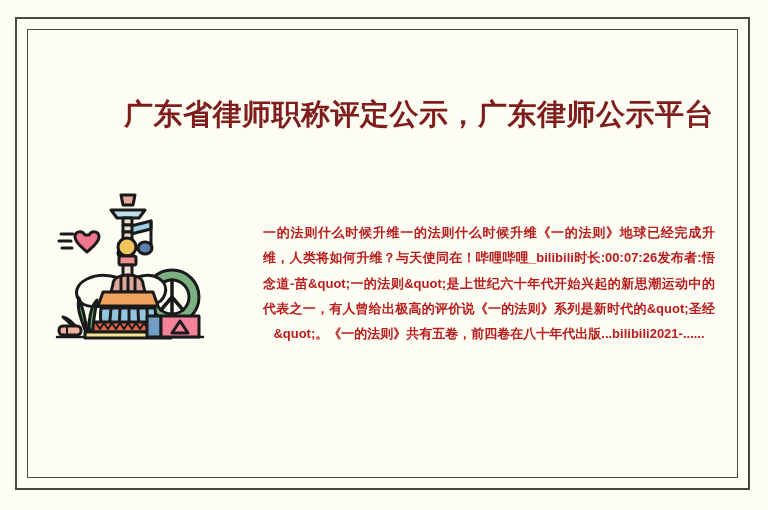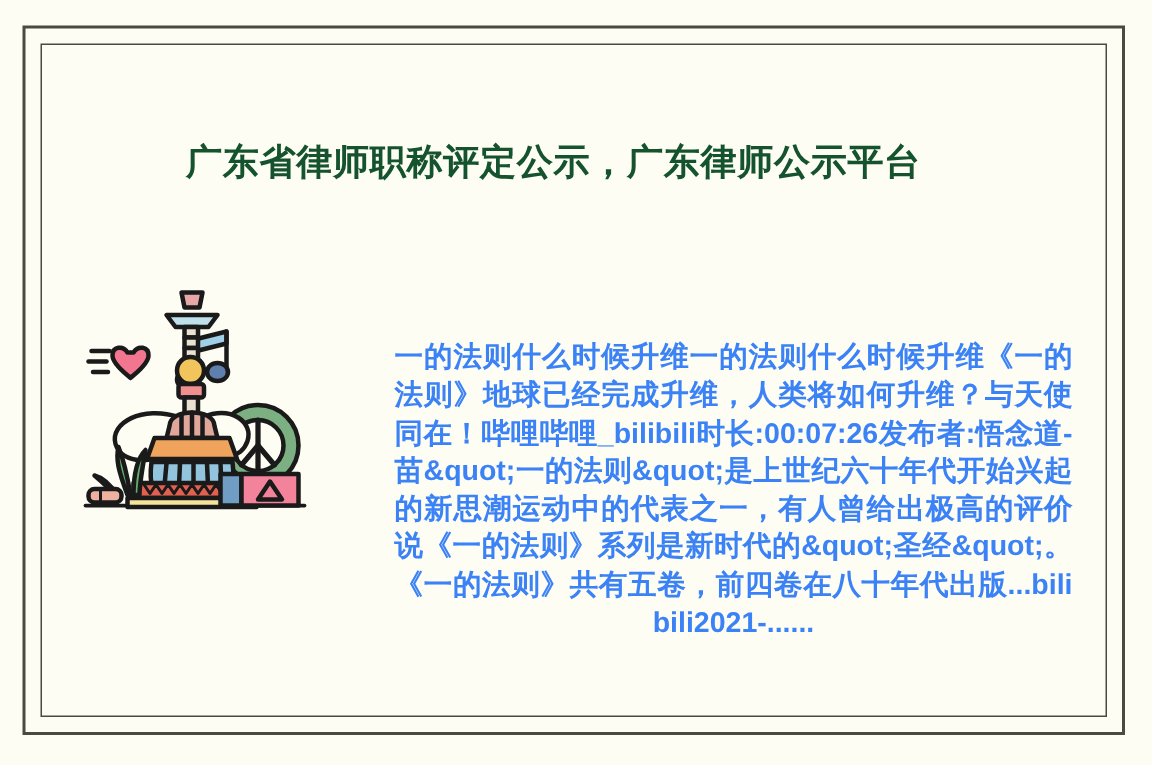--- a/index.html
+++ b/index.html
@@ -43,47 +43,47 @@
   .content {
     position: absolute;
     left: 0; top: 0;
     width: 768px;
     height: 510px;
   }
   .page-title {
     position: absolute;
     left: 124px;
     top: 76px;
-    font-size: 24px;
+    font-size: 29px;
     font-weight: bold;
-    color: #14532d;
+    color: #7f1d1d;
     letter-spacing: 0.5px;
     white-space: nowrap;
   }
   .article-illustration {
     position: absolute;
     left: 55px;
     top: 190px;
     width: 150px;
     height: 152px;
   }
   .article-illustration svg {
     display: block;
     width: 150px;
     height: 152px;
   }
   .article-body {
     position: absolute;
     left: 263px;
     top: 207px;
     width: 452px;
-    font-size: 19px;
+    font-size: 13px;
     font-weight: bold;
     line-height: 25.3px;
-    color: #3b82f6;
+    color: #b91c1c;
     text-align: justify;
     text-justify: inter-character;
     text-align-last: center;
     word-break: break-all;
   }
 </style>
 </head>
 <body>
 
 <div class="page">

